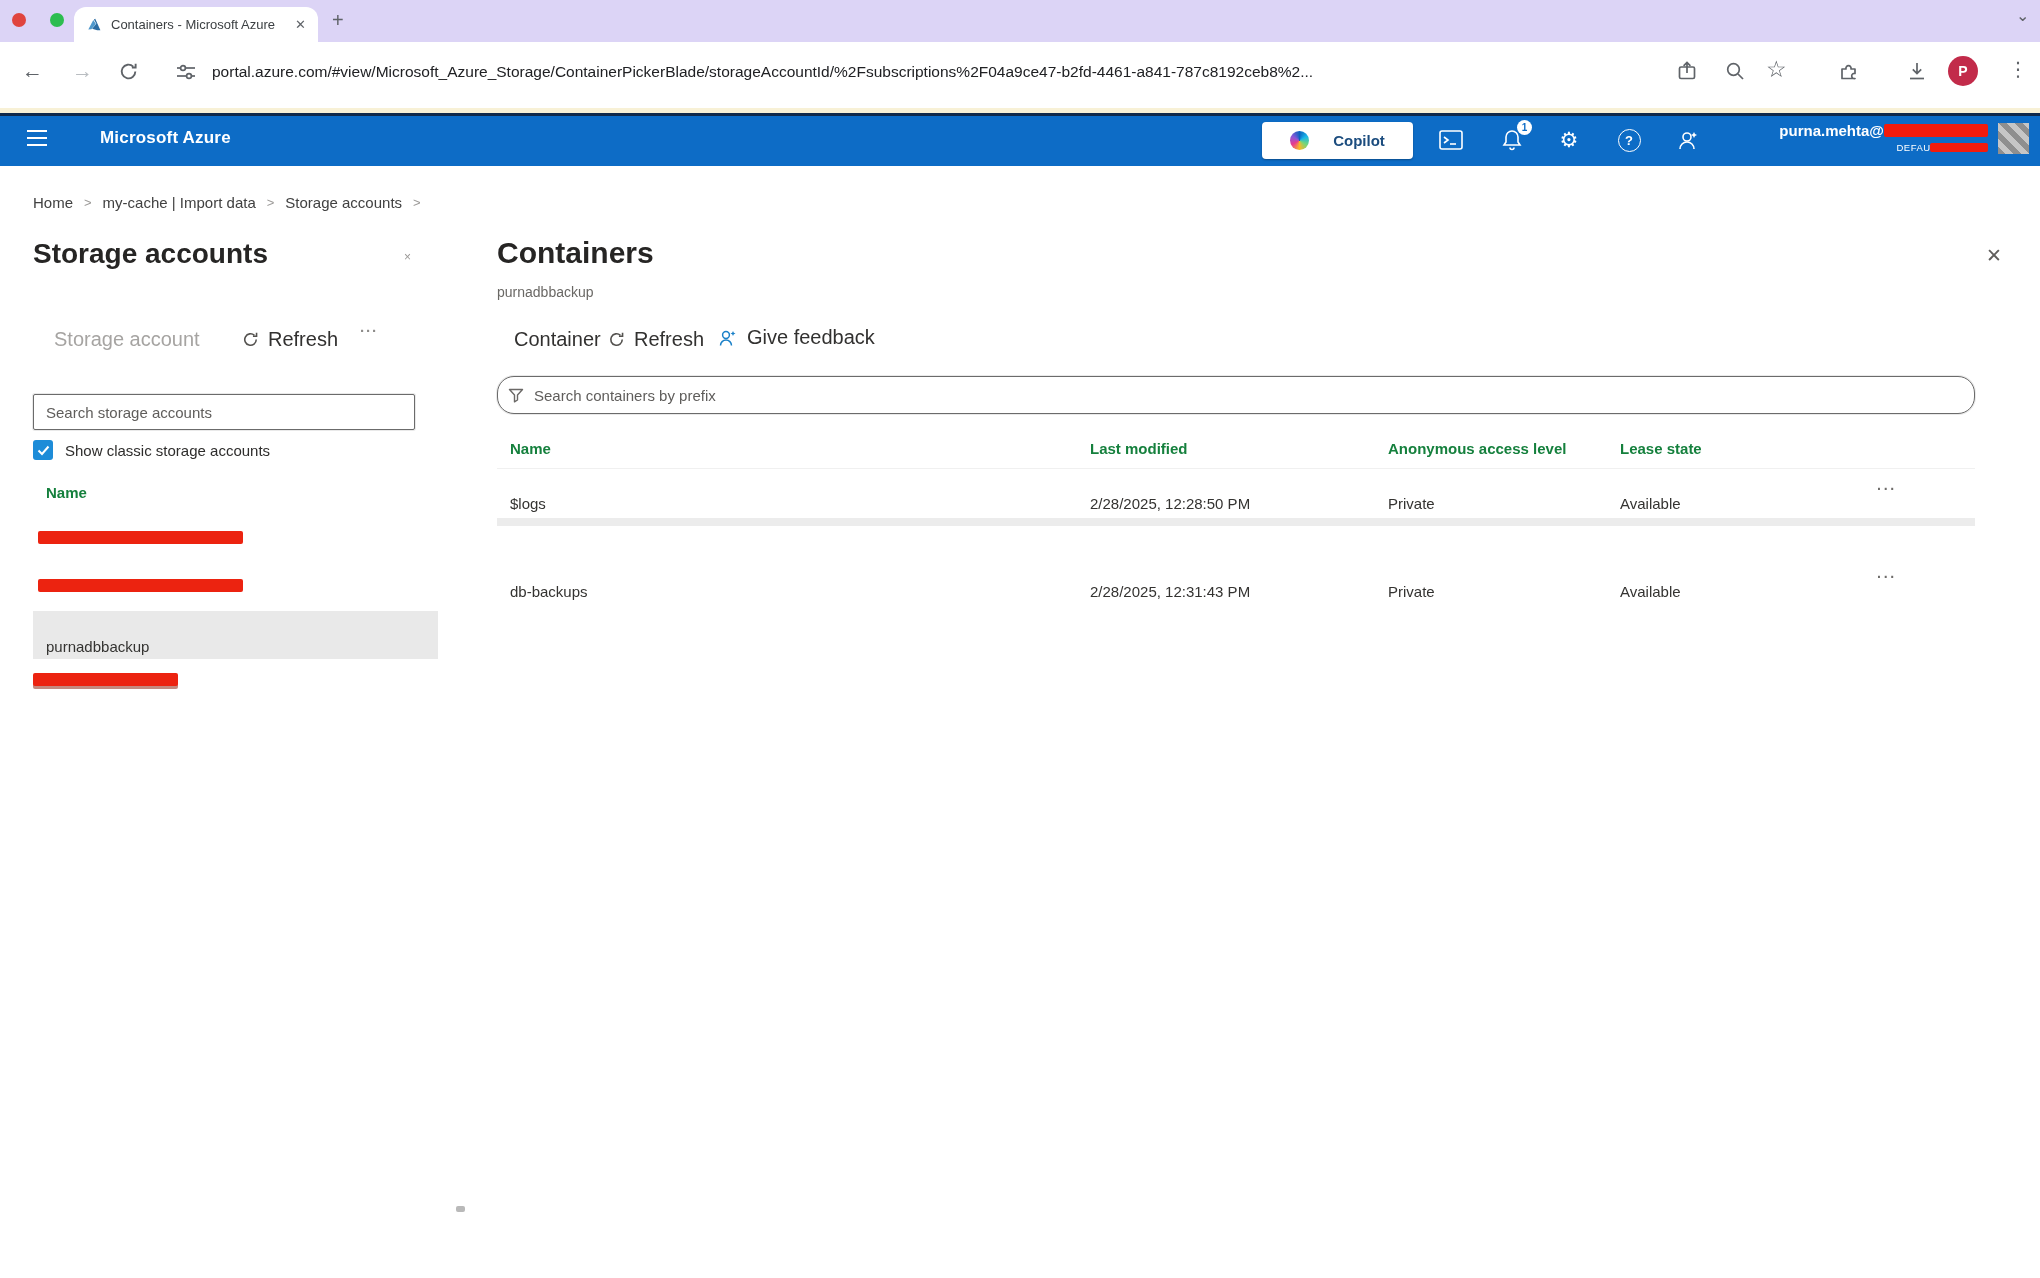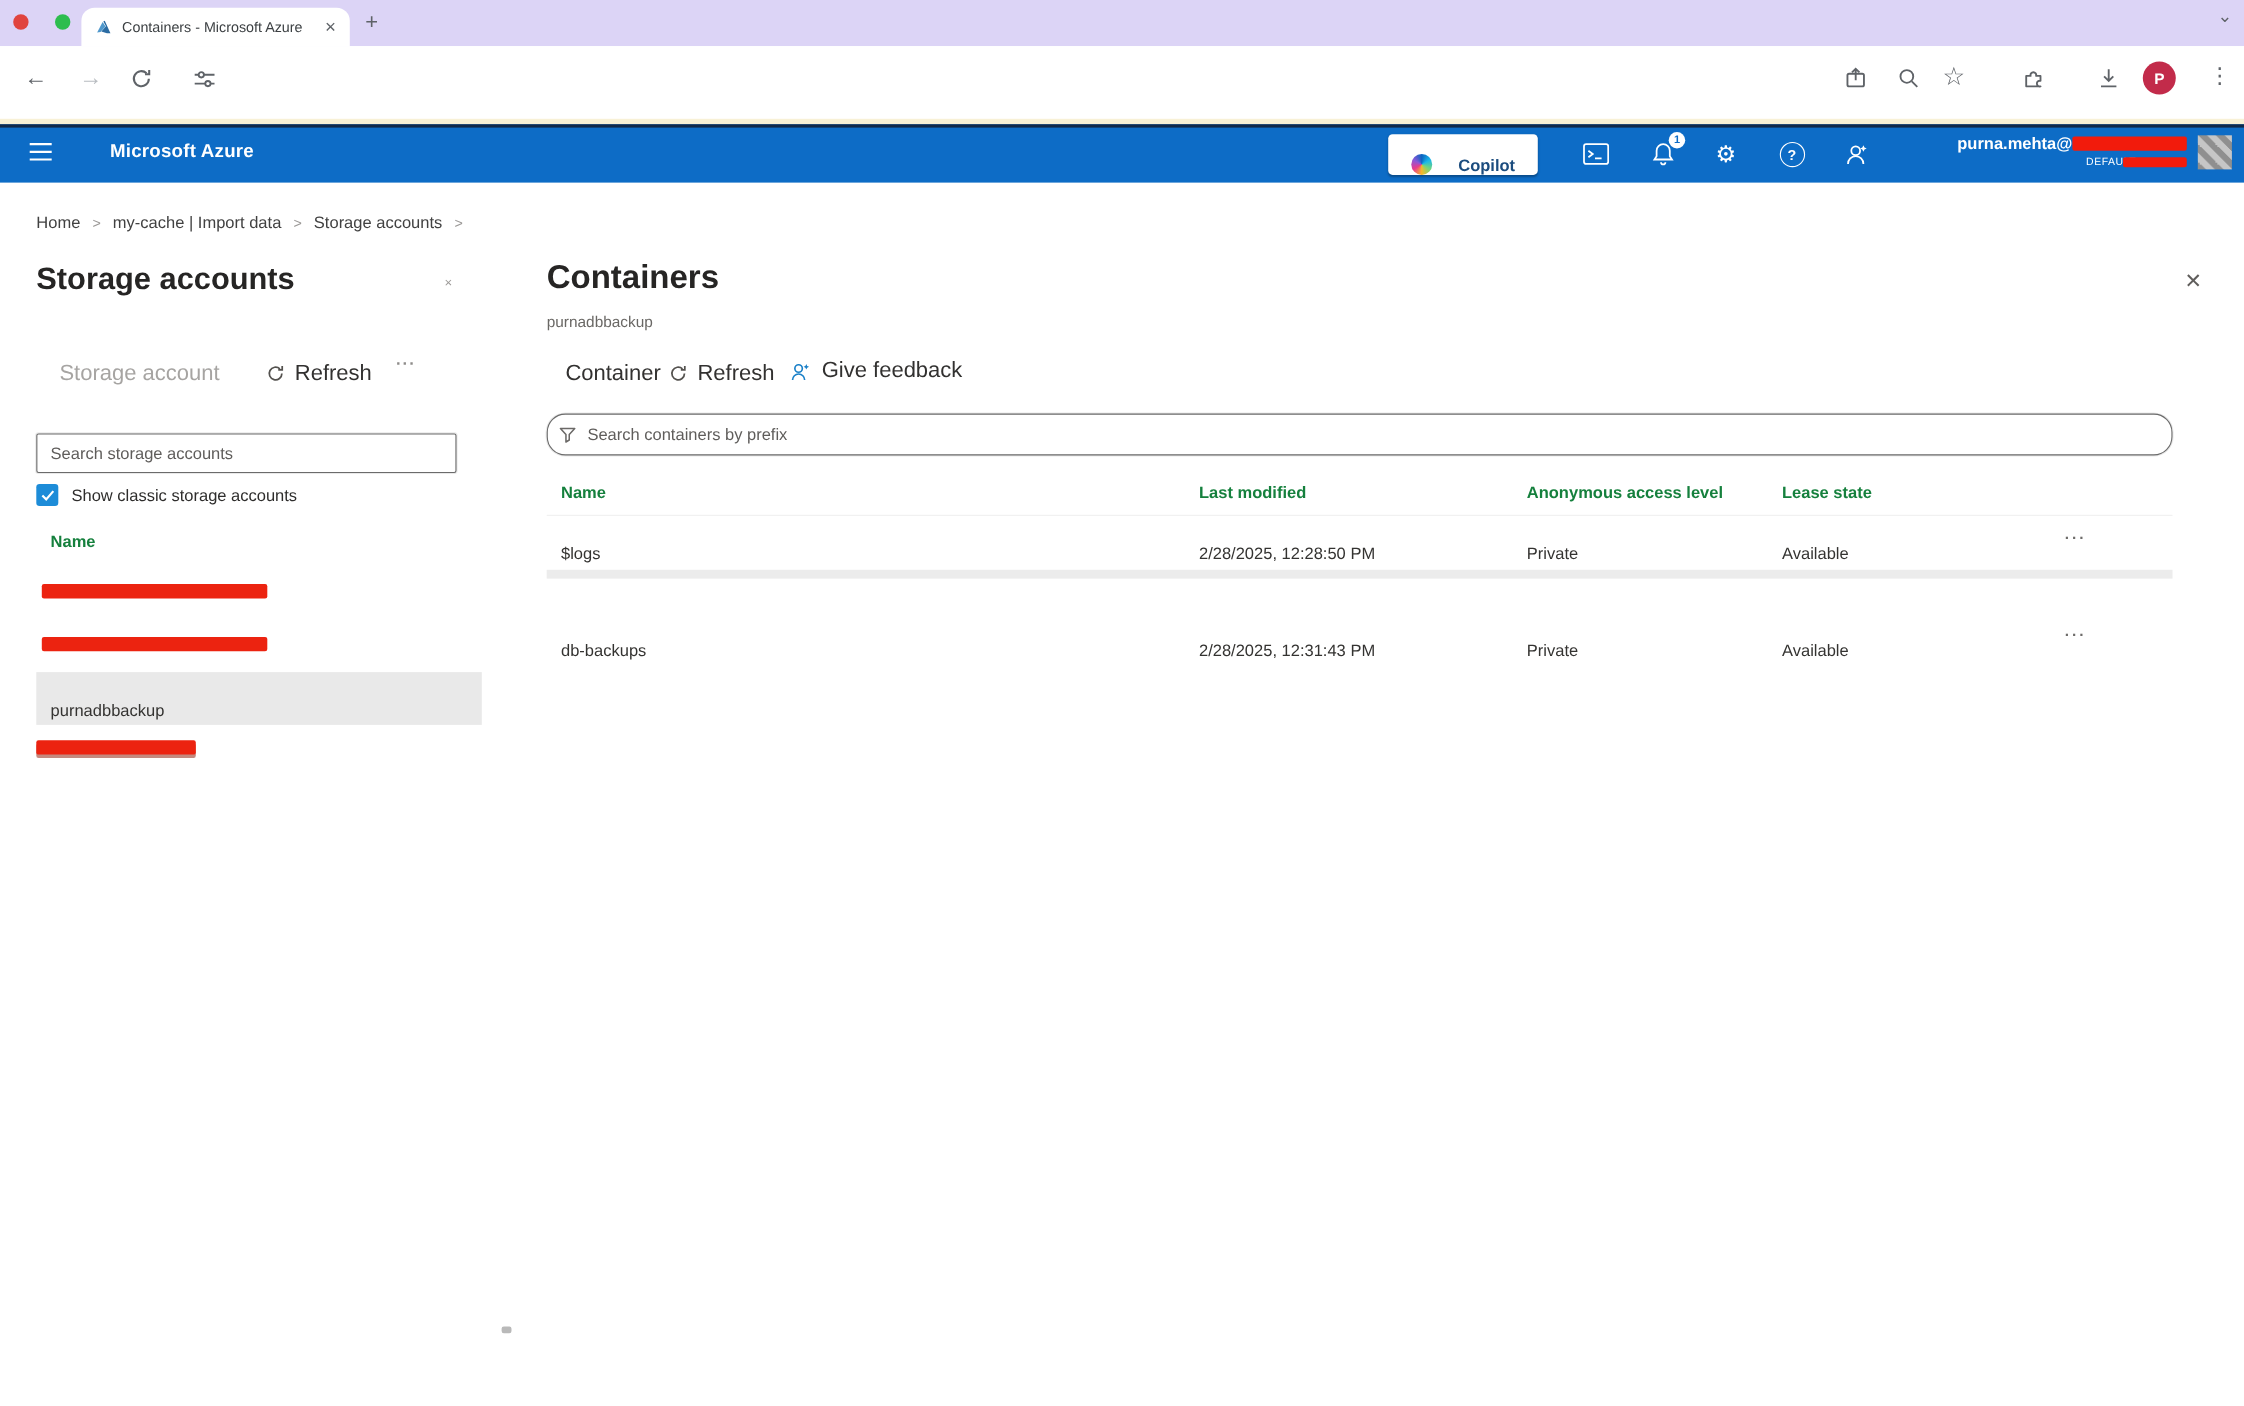--- a/index.html
+++ b/index.html
@@ -18,22 +18,22 @@
   .urltext{font-size:15.5px;font-weight:500;color:#202124;white-space:nowrap;overflow:hidden;}
   .creamline{left:0;top:108px;width:2040px;height:5px;background:#f8f1d6;}
   
   .bluebar{left:0;top:113px;width:2040px;height:53px;background:#0d6cc6;border-top:3px solid #10294a;box-sizing:border-box;}
   .brand{color:#fff;font-size:17px;font-weight:700;letter-spacing:.2px;}
   .az-search{left:478px;top:123px;width:762px;height:34px;background:#a5ccf1;border:1px solid #86b4e2;
     border-bottom:2px solid #8a8886;border-radius:3px;box-sizing:border-box;display:flex;align-items:center;padding:0 10px;gap:8px;}
   .az-search input{flex:1;background:transparent;border:none;outline:none;font-family:"Liberation Sans",sans-serif;
     font-size:14.5px;color:#17507e;}
   .az-search input::placeholder{color:#1b5584;opacity:1;}
-  .copilot{left:1262px;top:122px;width:136px;height:37px;background:#fff;border-radius:4px;
-    display:flex;align-items:flex-end;justify-content:center;gap:24px;box-shadow:0 1px 2px rgba(0,0,0,.3);}
+  .copilot{left:1262px;top:122px;width:151px;height:37px;background:#fff;border-radius:4px;
+    display:flex;align-items:center;justify-content:center;gap:24px;box-shadow:0 1px 2px rgba(0,0,0,.3);}
   .copilot-logo{width:19px;height:19px;border-radius:50%;
     background:conic-gradient(#0b64c0,#19b7ea,#73d67a,#f7b928,#e83b8d,#8a57d9,#0b64c0);}
   .copilot-label{font-size:15px;font-weight:700;color:#1b4c7e;}
   .topicon{color:#fff;width:26px;height:26px;display:flex;align-items:center;justify-content:center;top:127px;}
   .badge{position:absolute;right:-7px;top:-7px;width:15px;height:15px;border-radius:50%;background:#fff;
     color:#0d6cc6;font-size:10px;font-weight:700;display:flex;align-items:center;justify-content:center;}
   .userline{display:flex;justify-content:flex-end;align-items:center;gap:0;}
   .useremail{color:#fff;font-size:15px;font-weight:600;white-space:nowrap;}
   .userdir{color:#fff;font-size:9.5px;letter-spacing:.5px;}
   .redactbar{background:#f21b0c;border-radius:2px;}
@@ -91,20 +91,21 @@
       </svg>
   </div>
   <div class="abs" style="left:176px;top:63px;">
     <svg width="20" height="18" viewBox="0 0 20 18">
       <line x1="1" y1="5" x2="19" y2="5" stroke="#5f6368" stroke-width="1.7"></line>
         <circle cx="7" cy="5" r="2.4" fill="#fff" stroke="#5f6368" stroke-width="1.7"></circle>
       <line x1="1" y1="13" x2="19" y2="13" stroke="#5f6368" stroke-width="1.7"></line>
         <circle cx="13" cy="13" r="2.4" fill="#fff" stroke="#5f6368" stroke-width="1.7"></circle>
     </svg>
   </div>
+  <div class="abs urltext" style="left:212px;top:63px;width:1430px;">portal.azure.com/#view/Microsoft_Azure_Storage/ContainerPickerBlade/storageAccountId/%2Fsubscriptions%2F04a9ce47-b2fd-4461-a841-787c8192ceb8%2...</div>
   <div class="abs" style="left:1676px;top:60px;">
     <svg width="22" height="22" viewBox="0 0 22 22">
         <rect x="3.5" y="7" width="15" height="11.5" rx="1.5" fill="none" stroke="#5f6368" stroke-width="1.7"></rect>
         <path d="M11 13 V2.8 M7.6 5.8 L11 2.5 L14.4 5.8" fill="none" stroke="#5f6368" stroke-width="1.7"></path>
       </svg>
   </div>
   <div class="abs" style="left:1724px;top:60px;">
     <svg width="22" height="22" viewBox="0 0 22 22">
         <circle cx="9.5" cy="9.5" r="5.8" fill="none" stroke="#5f6368" stroke-width="1.7"></circle>
         <line x1="14" y1="14" x2="19" y2="19" stroke="#5f6368" stroke-width="1.7"></line>

